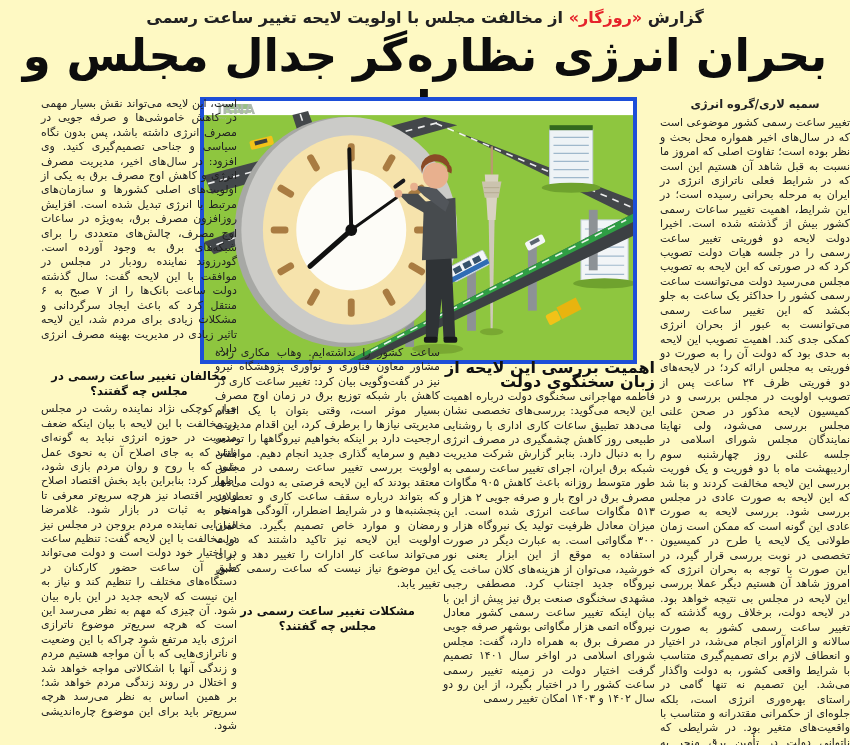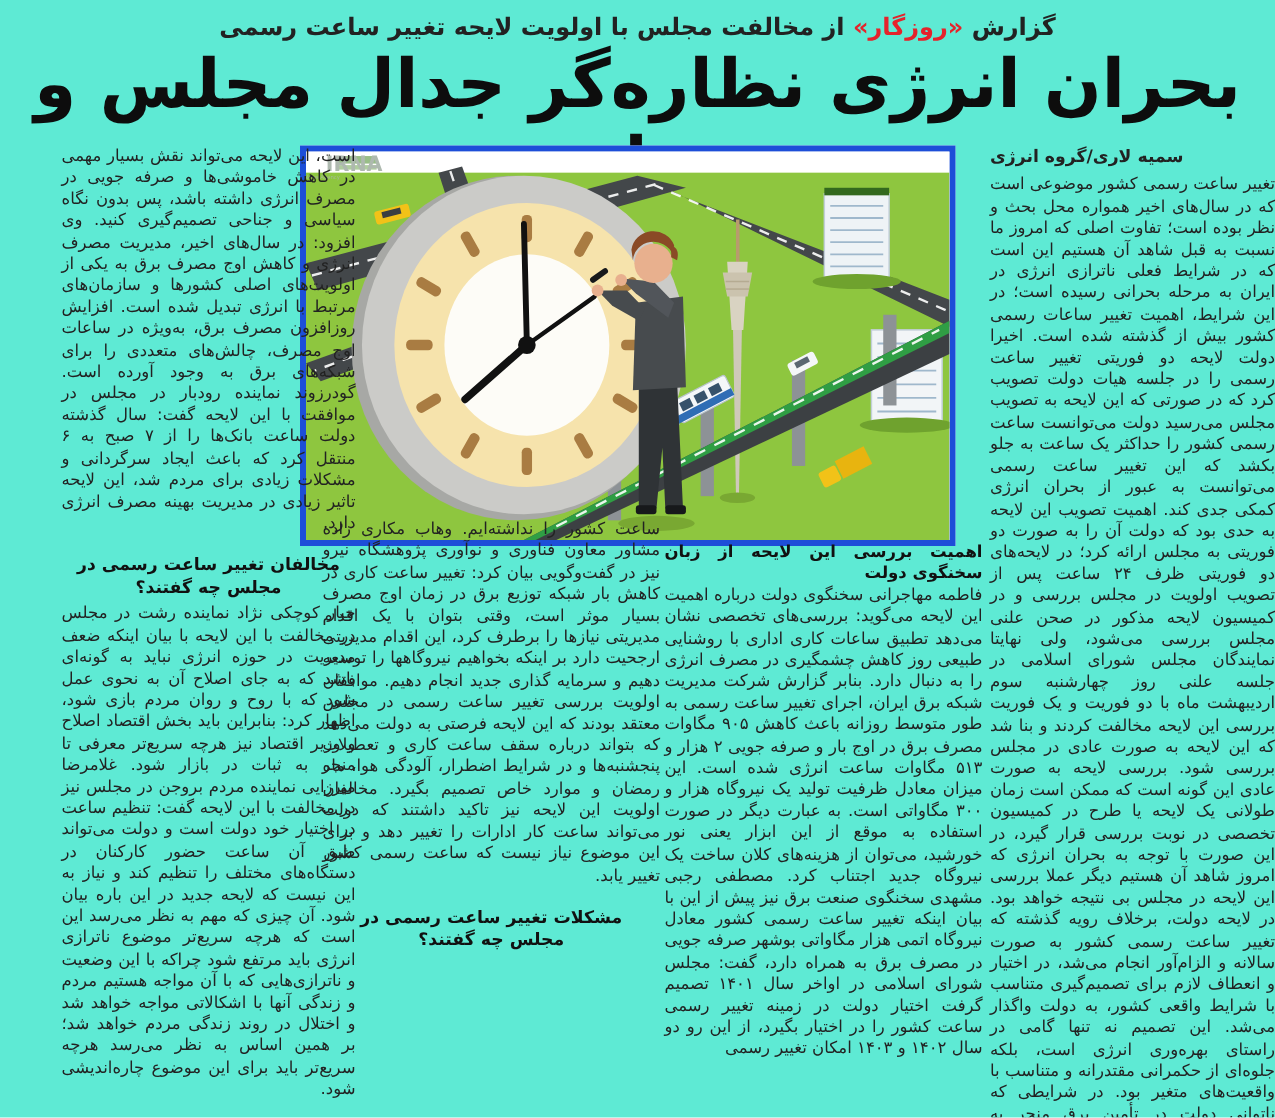--- a/index.html
+++ b/index.html
@@ -1,34 +1,34 @@
 <!DOCTYPE html>
 <html lang="fa" dir="rtl"><head>
 <meta charset="utf-8">
 <style>
   html,body{margin:0;padding:0;background:#ffffff;}
   .page{
-    position:relative;width:850px;height:745px;margin:0 auto;background:#5eead4;
+    position:relative;width:850px;height:745px;margin:0 auto;background:#fef9c3;
     font-family:"DejaVu Sans","Liberation Sans",sans-serif;
     color:#1c1c1c;overflow:hidden;direction:rtl;
   }
   .kicker{
     position:absolute;top:8px;left:0;right:0;text-align:center;
     font-size:16px;font-weight:bold;color:#222;letter-spacing:0;
   }
   .kicker .brand{color:#e5232b;}
   .headline{
     position:absolute;top:30px;left:0;right:0;margin:0;text-align:center;
     font-size:45px;line-height:1.15;font-weight:900;color:#0d0d0d;
   }
   .col{position:absolute;text-align:justify;font-size:11px;line-height:14.4px;color:#222;}
   .col p{margin:0;}
-  .byline{font-weight:bold;font-size:11.5px;margin:0 0 5px 0;text-align:left;}
+  .byline{font-weight:bold;font-size:11.5px;margin:0 0 5px 0;text-align:center;}
   .subhead-center{font-weight:bold;text-align:center;font-size:11.5px;margin:13px 6px 3px 6px;line-height:15px;color:#111;}
-  .subhead-inline{font-weight:bold;font-size:11px;margin:9px 0 2px 0;color:#111;}
+  .subhead-inline{font-weight:bold;text-align:right;font-size:16px;margin:9px 0 2px 0;color:#111;}
   .col1{top:97px;right:0;width:190px;height:648px;}
   .col4{top:97px;left:0;width:196px;height:648px;padding-left:41px;}
   .col2{top:361px;left:443px;width:212px;}
   .col3{top:346px;left:215px;width:225px;}
   .illo{position:absolute;top:97px;left:200px;width:437px;height:267px;border:4px solid #1d4ed8;box-sizing:border-box;background:#fff;}
   .illo svg{display:block;width:100%;height:100%;}
 </style>
 </head>
 <body>
 

